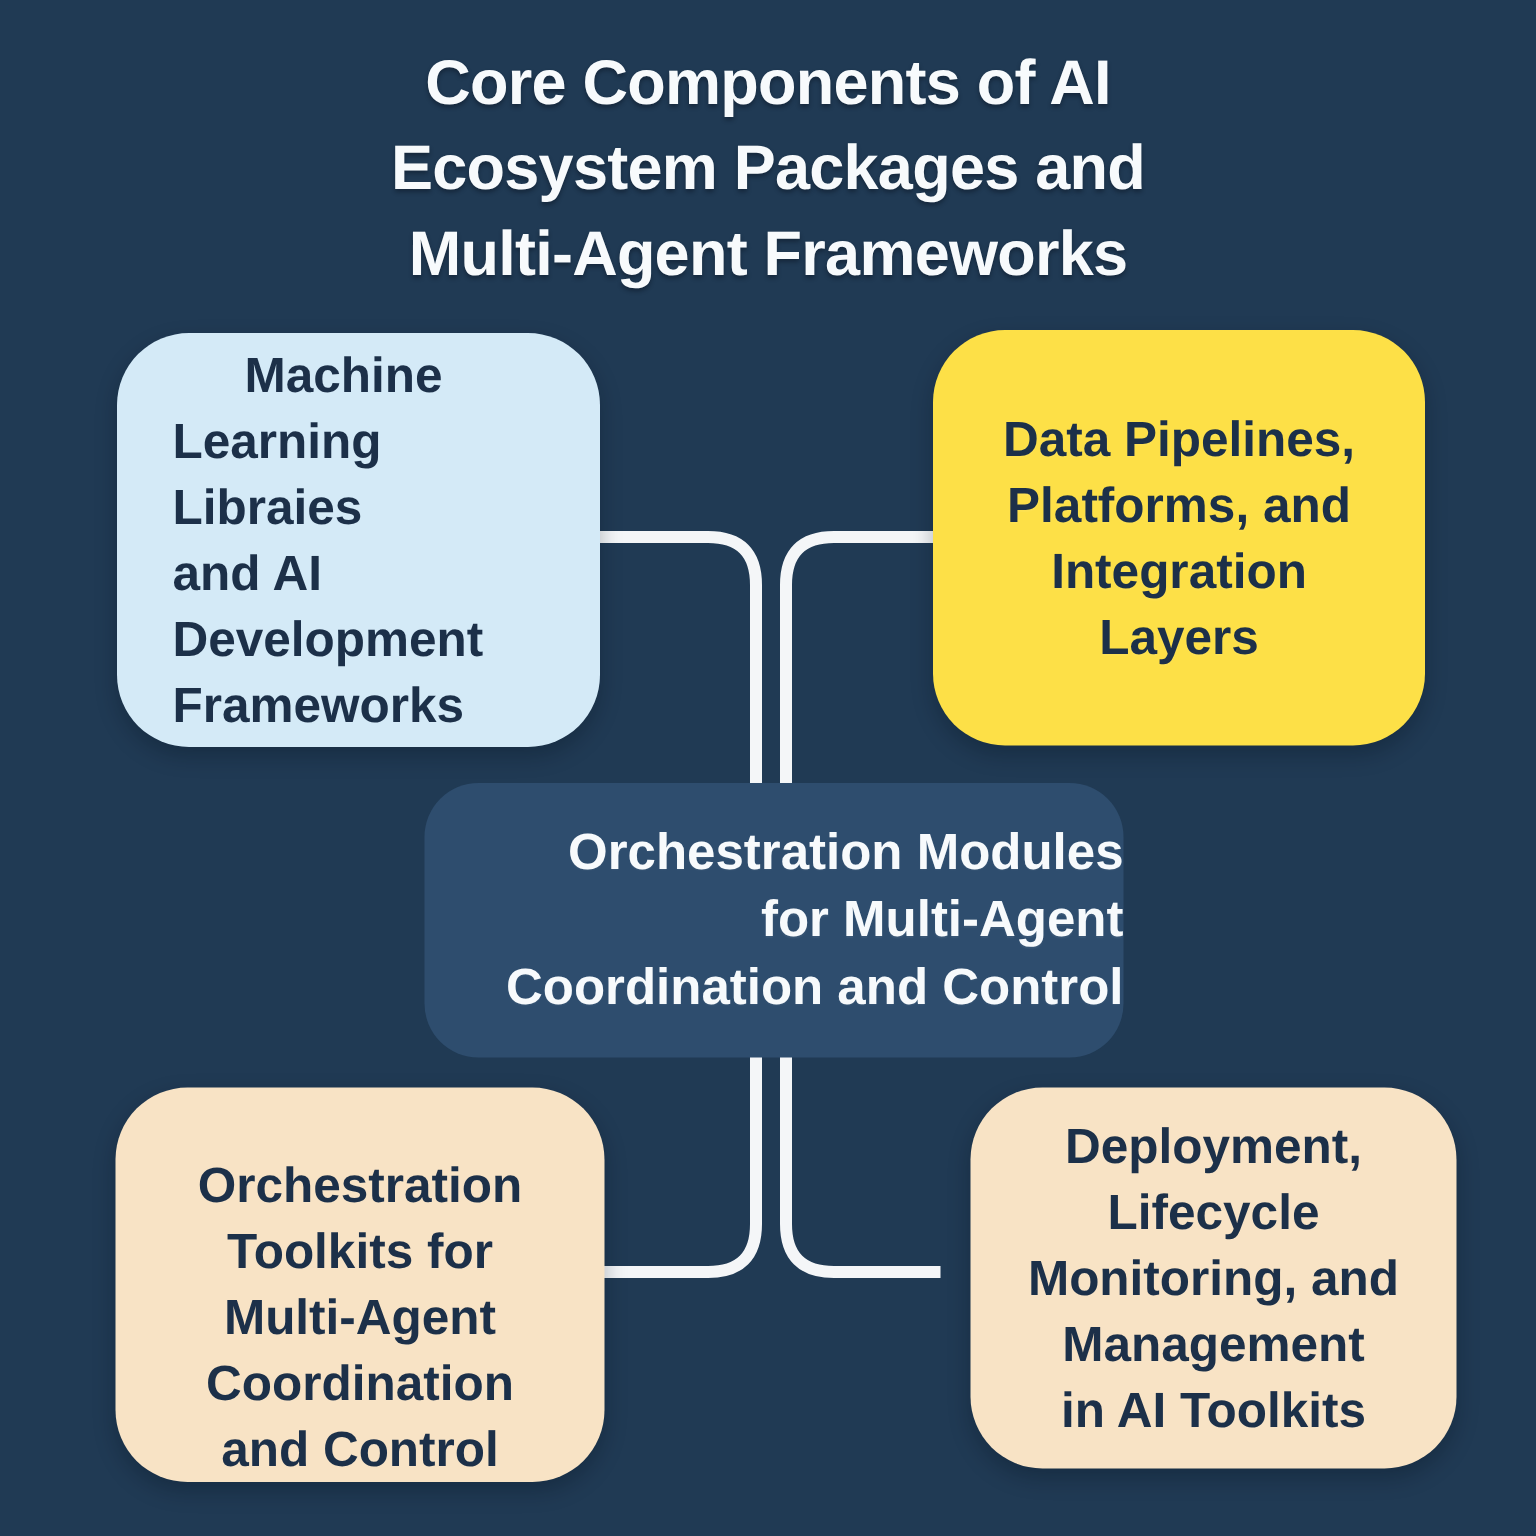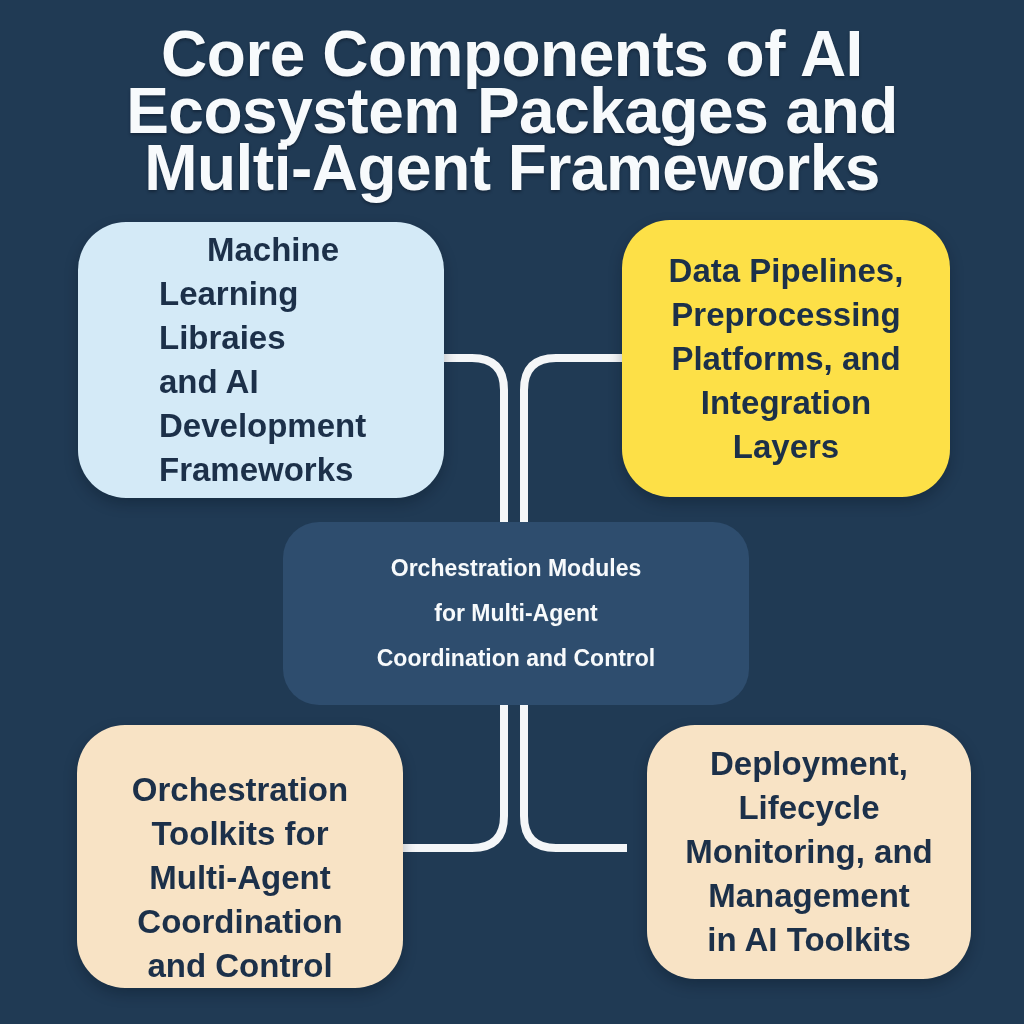--- a/index.html
+++ b/index.html
@@ -14,21 +14,21 @@
     overflow: hidden;
     background: var(--page-bg, #203a54);
     font-family: "Liberation Sans", "DejaVu Sans", sans-serif;
   }
   .title {
     position: absolute;
     top: 26px;
     left: 0;
     width: 100%;
     text-align: center;
-    font-size: 64px;
+    font-size: 42px;
     line-height: 57px;
     font-weight: 700;
     letter-spacing: -0.5px;
     color: var(--title-color, #f7fafc);
     white-space: pre-line;
     text-shadow: 0 2px 3px rgba(8, 18, 32, 0.45);
   }
   svg.connectors {
     position: absolute;
     left: 0;
@@ -48,31 +48,31 @@
     font-weight: 700;
     color: var(--node-text, #1c3049);
     box-shadow: 0 6px 14px rgba(5, 14, 26, 0.28);
   }
   .lines {
     width: 100%;
     font-size: 33px;
     line-height: 44px;
     text-align: center;
   }
-  .node-top-left    { left: 78px;  top: 222px; width: 322px; height: 276px; padding-left: 44px; }
+  .node-top-left    { left: 78px;  top: 222px; width: 322px; height: 276px; }
   .node-top-right   { left: 622px; top: 220px; width: 328px; height: 277px; }
   .node-center      { left: 283px; top: 522px; width: 466px; height: 183px;
                       border-radius: 36px; color: var(--title-color, #f7fafc);
                       box-shadow: none; }
   .node-bottom-left { left: 77px;  top: 725px; width: 326px; height: 263px; align-items: flex-end; }
   .node-bottom-right{ left: 647px; top: 725px; width: 324px; height: 254px; }
 
   .node-top-left .lines { text-align: left; padding-left: 37px; padding-right: 10px; }
   .node-top-left .line:first-child { padding-left: 48px; }
-  .node-center .lines { font-size: 23px; line-height: 45px; }
+  .node-center .lines { font-size: 34px; line-height: 45px; text-align: right; }
   .node-center .lines, .node .lines { text-shadow: 0 1px 1px rgba(255,255,255,0.06); }
 </style>
 </head>
 <body>
 
 <div class="canvas">
 
   <div class="title">Core Components of AI
 Ecosystem Packages and
 Multi-Agent Frameworks</div>
@@ -90,21 +90,20 @@
         <div class="line">Learning Libraies</div>
         <div class="line">and AI</div>
         <div class="line">Development</div>
         <div class="line">Frameworks</div>
       </div>
   </div>
 
   <div class="node node-top-right" style="background: #fde047;">
     <div class="lines">
         <div class="line">Data Pipelines,</div>
-        <div class="line">Preprocessing</div>
         <div class="line">Platforms, and</div>
         <div class="line">Integration</div>
         <div class="line">Layers</div>
       </div>
   </div>
 
   <div class="node node-center" style="background: rgb(46, 77, 110);">
     <div class="lines">
         <div class="line">Orchestration Modules</div>
         <div class="line">for Multi-Agent</div>

